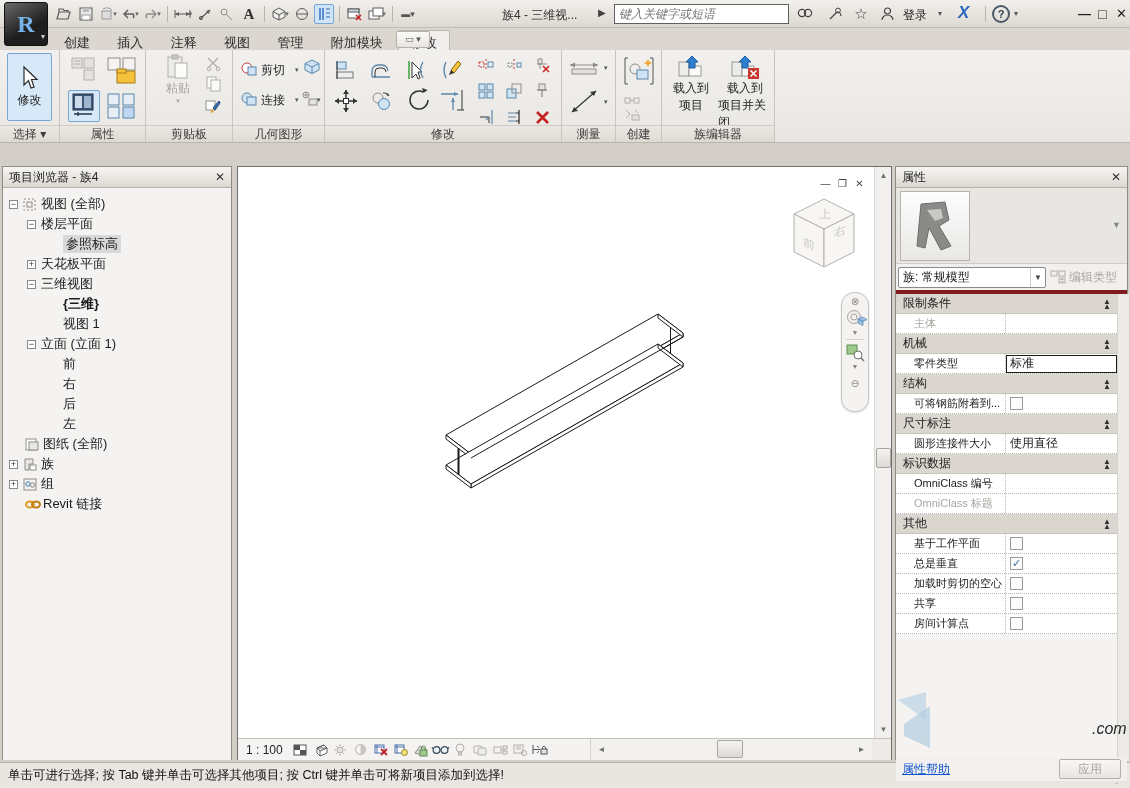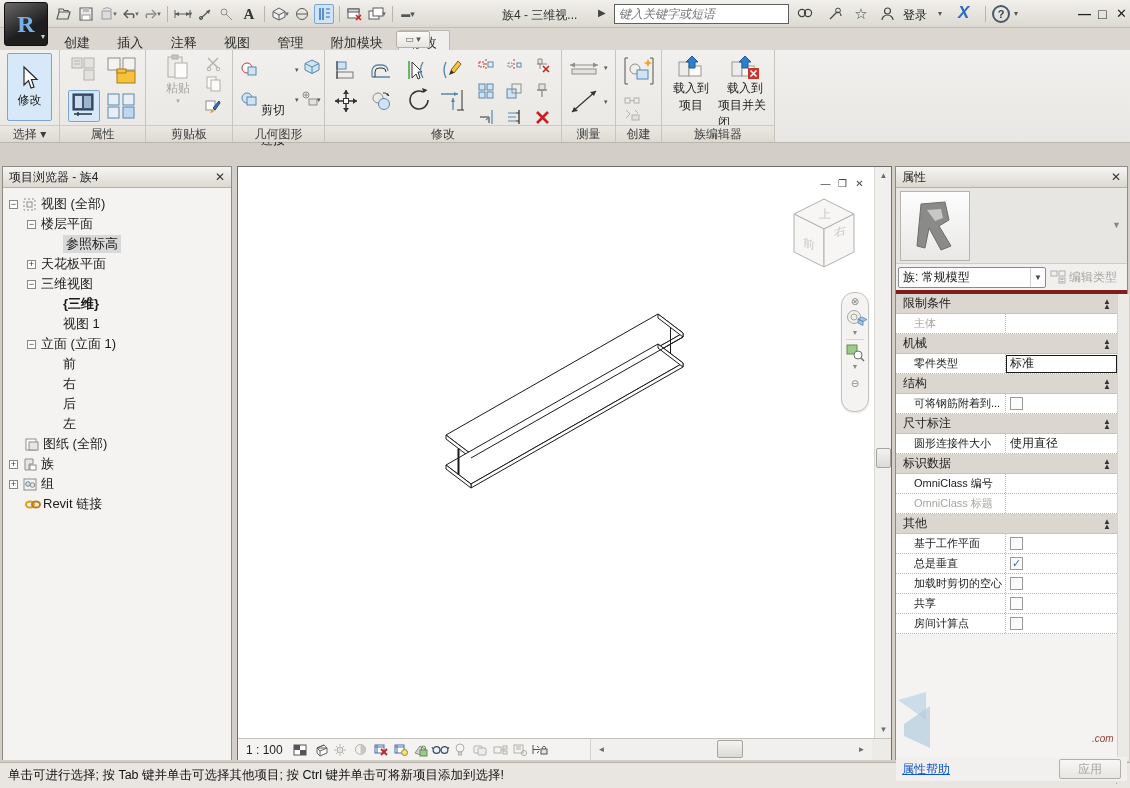--- a/index.html
+++ b/index.html
@@ -37,21 +37,21 @@
   #panel-toggle { left:396px; top:31px; width:34px; height:17px; border:1px solid #b5b1a9; border-radius:2px; background:linear-gradient(#fbfaf9,#e8e5e0); color:#555; font-size:9px; text-align:center; line-height:15px; }
 
   
   #ribbon { left:0; top:50px; width:1130px; height:93px; background:linear-gradient(#f1f0ee,#e9e7e3); border-bottom:1px solid #bab6ae; }
   .rpanel { position:absolute; top:0; height:92px; border-right:1px solid #c9c5bd; }
   .rlabel { position:absolute; left:0; right:0; bottom:0; height:17px; background:linear-gradient(#ebe8e3,#dedad3); font-size:12px; color:#3c3c3c; text-align:center; line-height:16px; border-top:1px solid #d0ccc4; }
   .bigbtn { position:absolute; display:flex; flex-direction:column; align-items:center; justify-content:flex-start; font-size:12px; color:#222; }
   .hl { background:#d7e9f9; border:1px solid #7aa7d2; border-radius:2px; }
   .mini { position:absolute; width:18px; height:18px; display:flex; align-items:center; justify-content:center; }
   .mini svg,.bigbtn svg { display:block; }
-  .gtext { font-size:12px; color:#222;margin-top:40px; }
+  .gtext { font-size:12px; color:#222; }
   .disabled-t { color:#a9a6a0 !important; }
   .ddrow { font-size:7px; color:#555; }
 
   
   .sidewin { background:#f4f3f1; border:1px solid #8f8c86; }
   .sidehead { height:21px; background:linear-gradient(#f7f6f4,#dcd8d1); border-bottom:1px solid #b5b1a9; display:flex; align-items:center; padding:0 6px; font-size:12px; color:#222; }
   .sidehead .x { margin-left:auto; font-weight:bold; color:#333; font-size:12px; }
 
   #browser { left:2px; top:166px; width:230px; height:594px; }
   #tree { position:relative; background:#f4f3f1; height:572px; overflow:hidden; }
@@ -102,21 +102,21 @@
   .cb { width:13px; height:13px; border:1px solid #9a9a9a; background:#fbfbfb; display:inline-flex; align-items:center; justify-content:center; font-size:11px; color:transparent; }
   .cb.on { color:#3a6ea5; font-weight:bold; }
   .valbox { border:1px solid #1a1a1a; background:#fff; width:100%; height:18px; display:flex; align-items:center; padding-left:3px; }
   #props-bottom { position:relative; height:24px; background:#f1f0ee; display:flex; align-items:center; padding:0 6px; z-index:3;font-family:Liberation Serif, serif; }
   #prop-help { color:#1155cc; text-decoration:underline; font-size:12px; }
   #apply-btn { margin-left:auto; width:62px; height:20px; border:1px solid #b3b0aa; border-radius:2px; background:linear-gradient(#f8f7f5,#e8e6e2); color:#a9a6a0; font-size:12px; text-align:center; line-height:18px; }
 
   
   #watermark { left:896px; top:688px; width:232px; height:64px; z-index:2; pointer-events:none; opacity:.85; }
   #wm-text { position:absolute; left:56px; top:16px; font-family:"Liberation Serif","DejaVu Serif",serif; font-style:italic; font-weight:bold; font-size:30px; color:#b6cfe5; }
-  #wm-suffix { position:absolute; left:196px; top:32px; font-size:10px; color:#7f1d1d; font-style:italic;margin-top:13px; }
+  #wm-suffix { position:absolute; left:196px; top:32px; font-size:16px; color:#000000; font-style:italic; }
 
   
   #statusbar { left:0; top:762px; width:1130px; height:26px; background:#e9e6e1; border-top:1px solid #b7b3ab; display:flex; align-items:center; padding:0 8px; font-size:12.5px; color:#111; }
   #grip { position:absolute; right:4px; bottom:3px; color:#a9a6a0; font-size:10px; letter-spacing:1px; }
 
   svg { overflow:visible; }
 </style>
 </head>
 <body>
 

